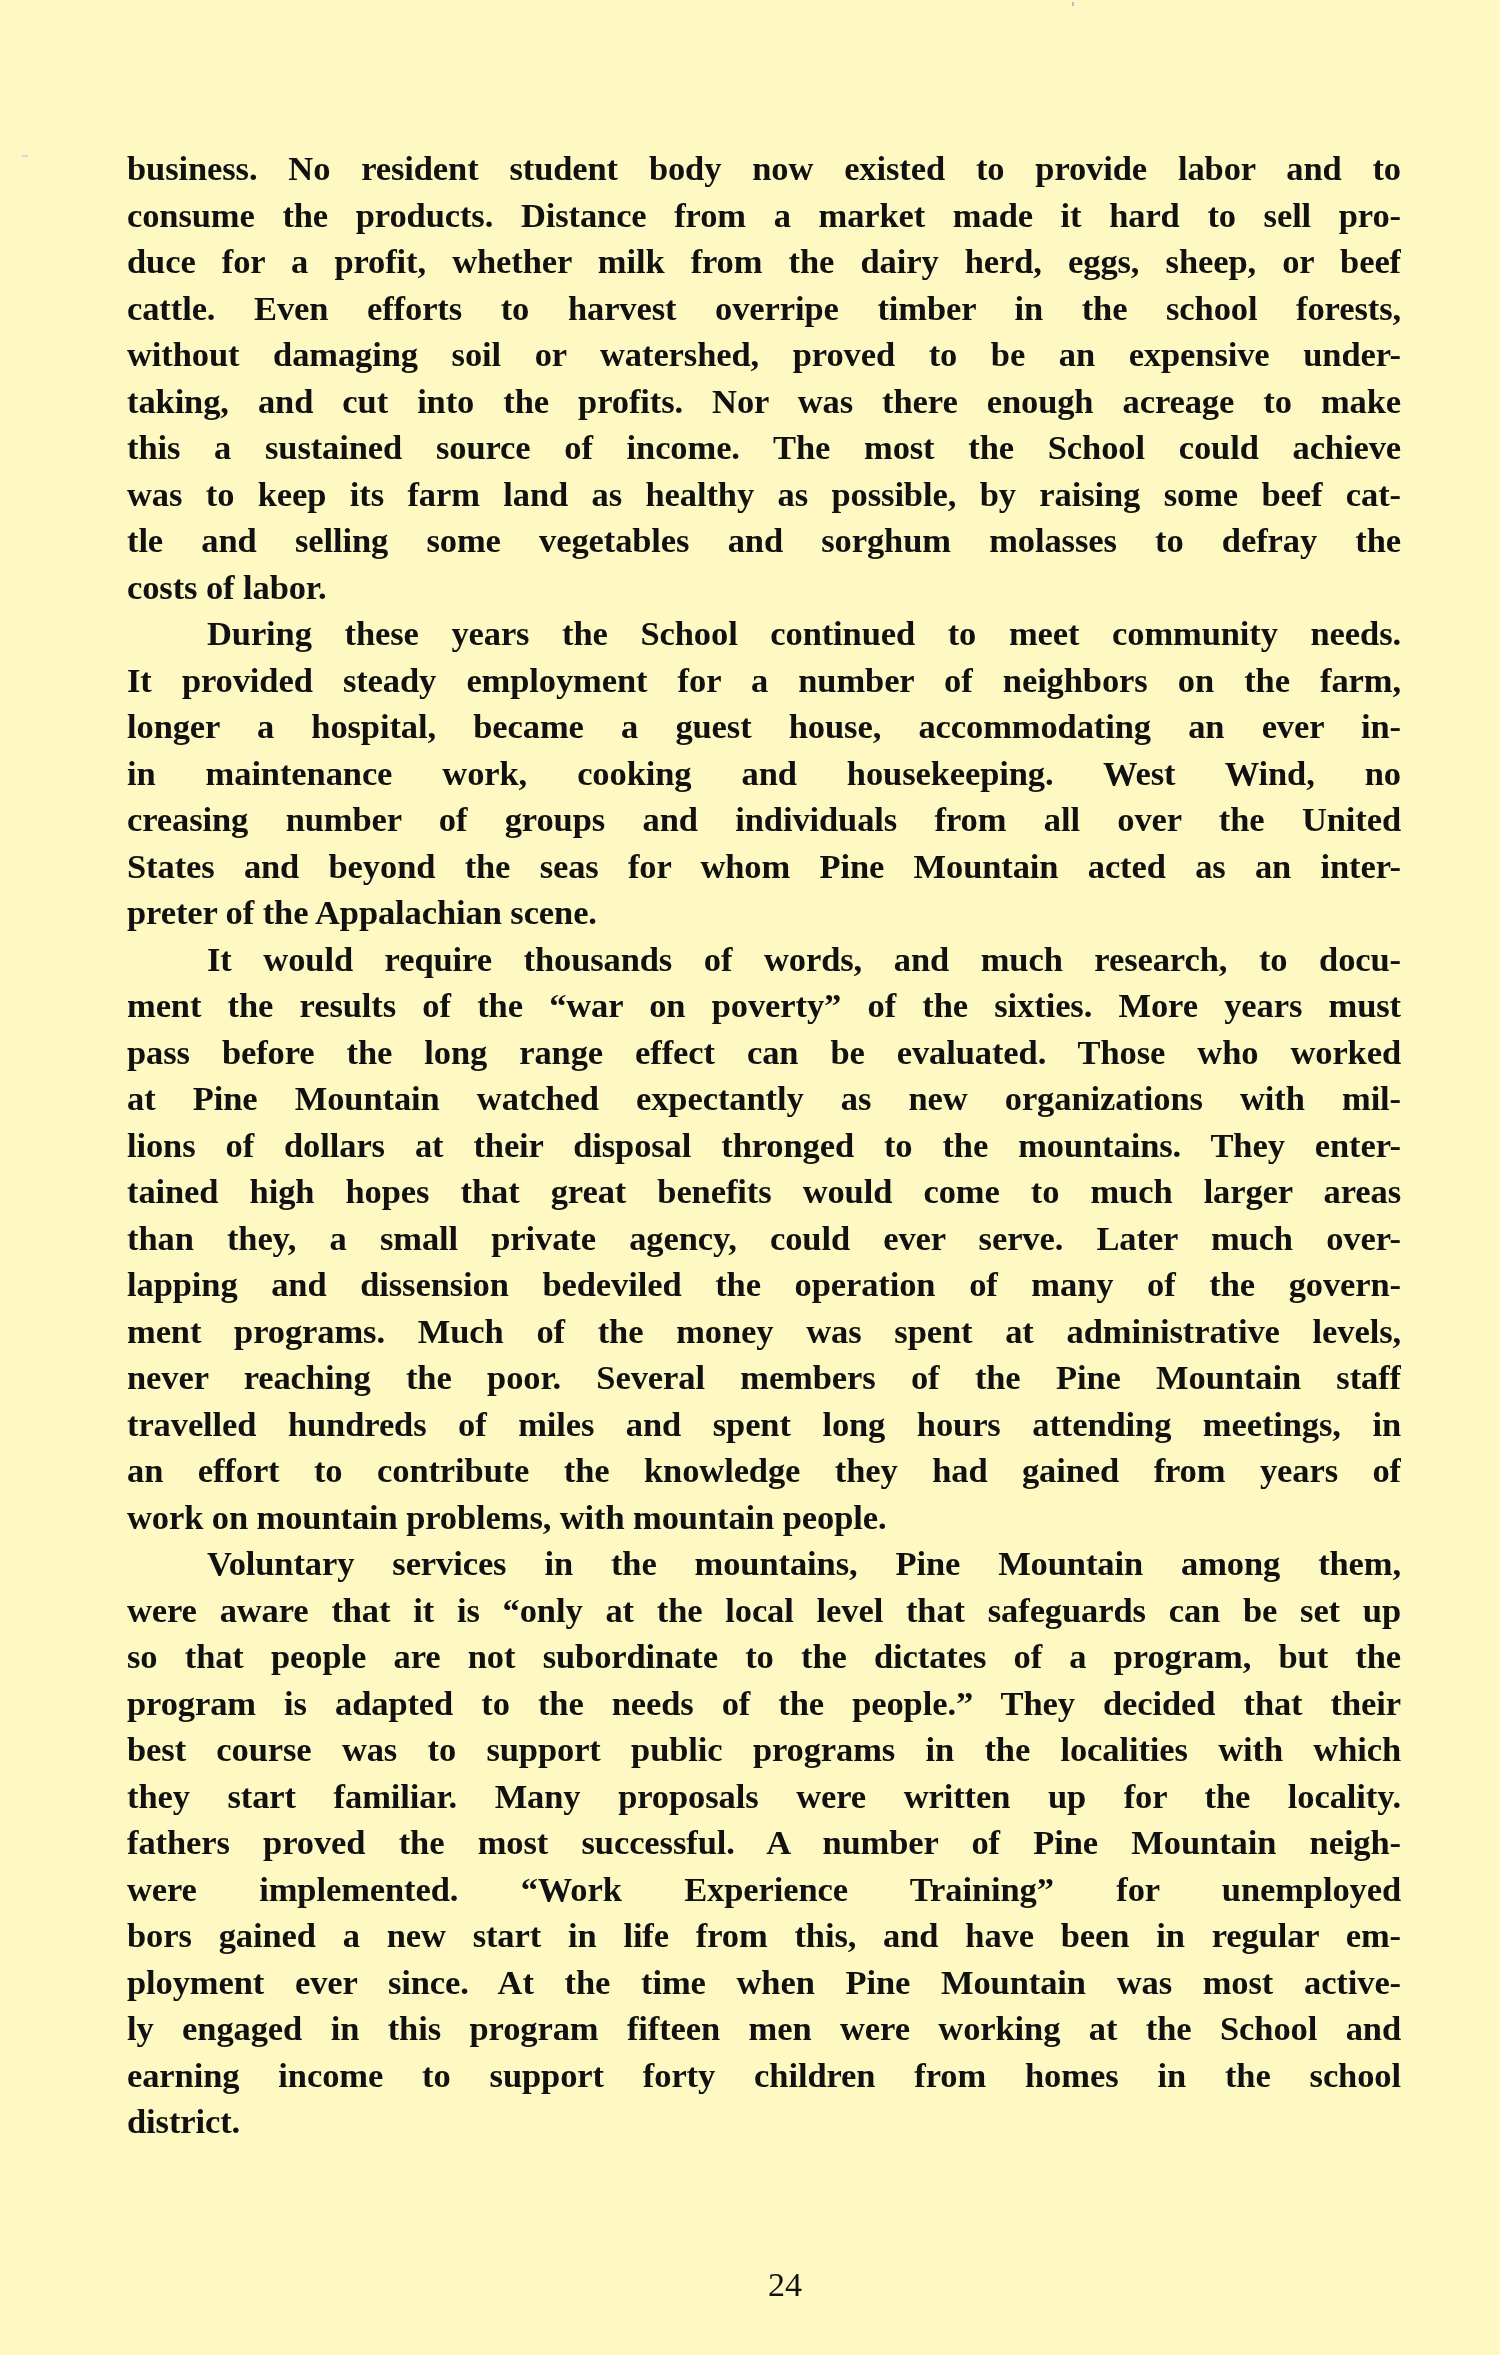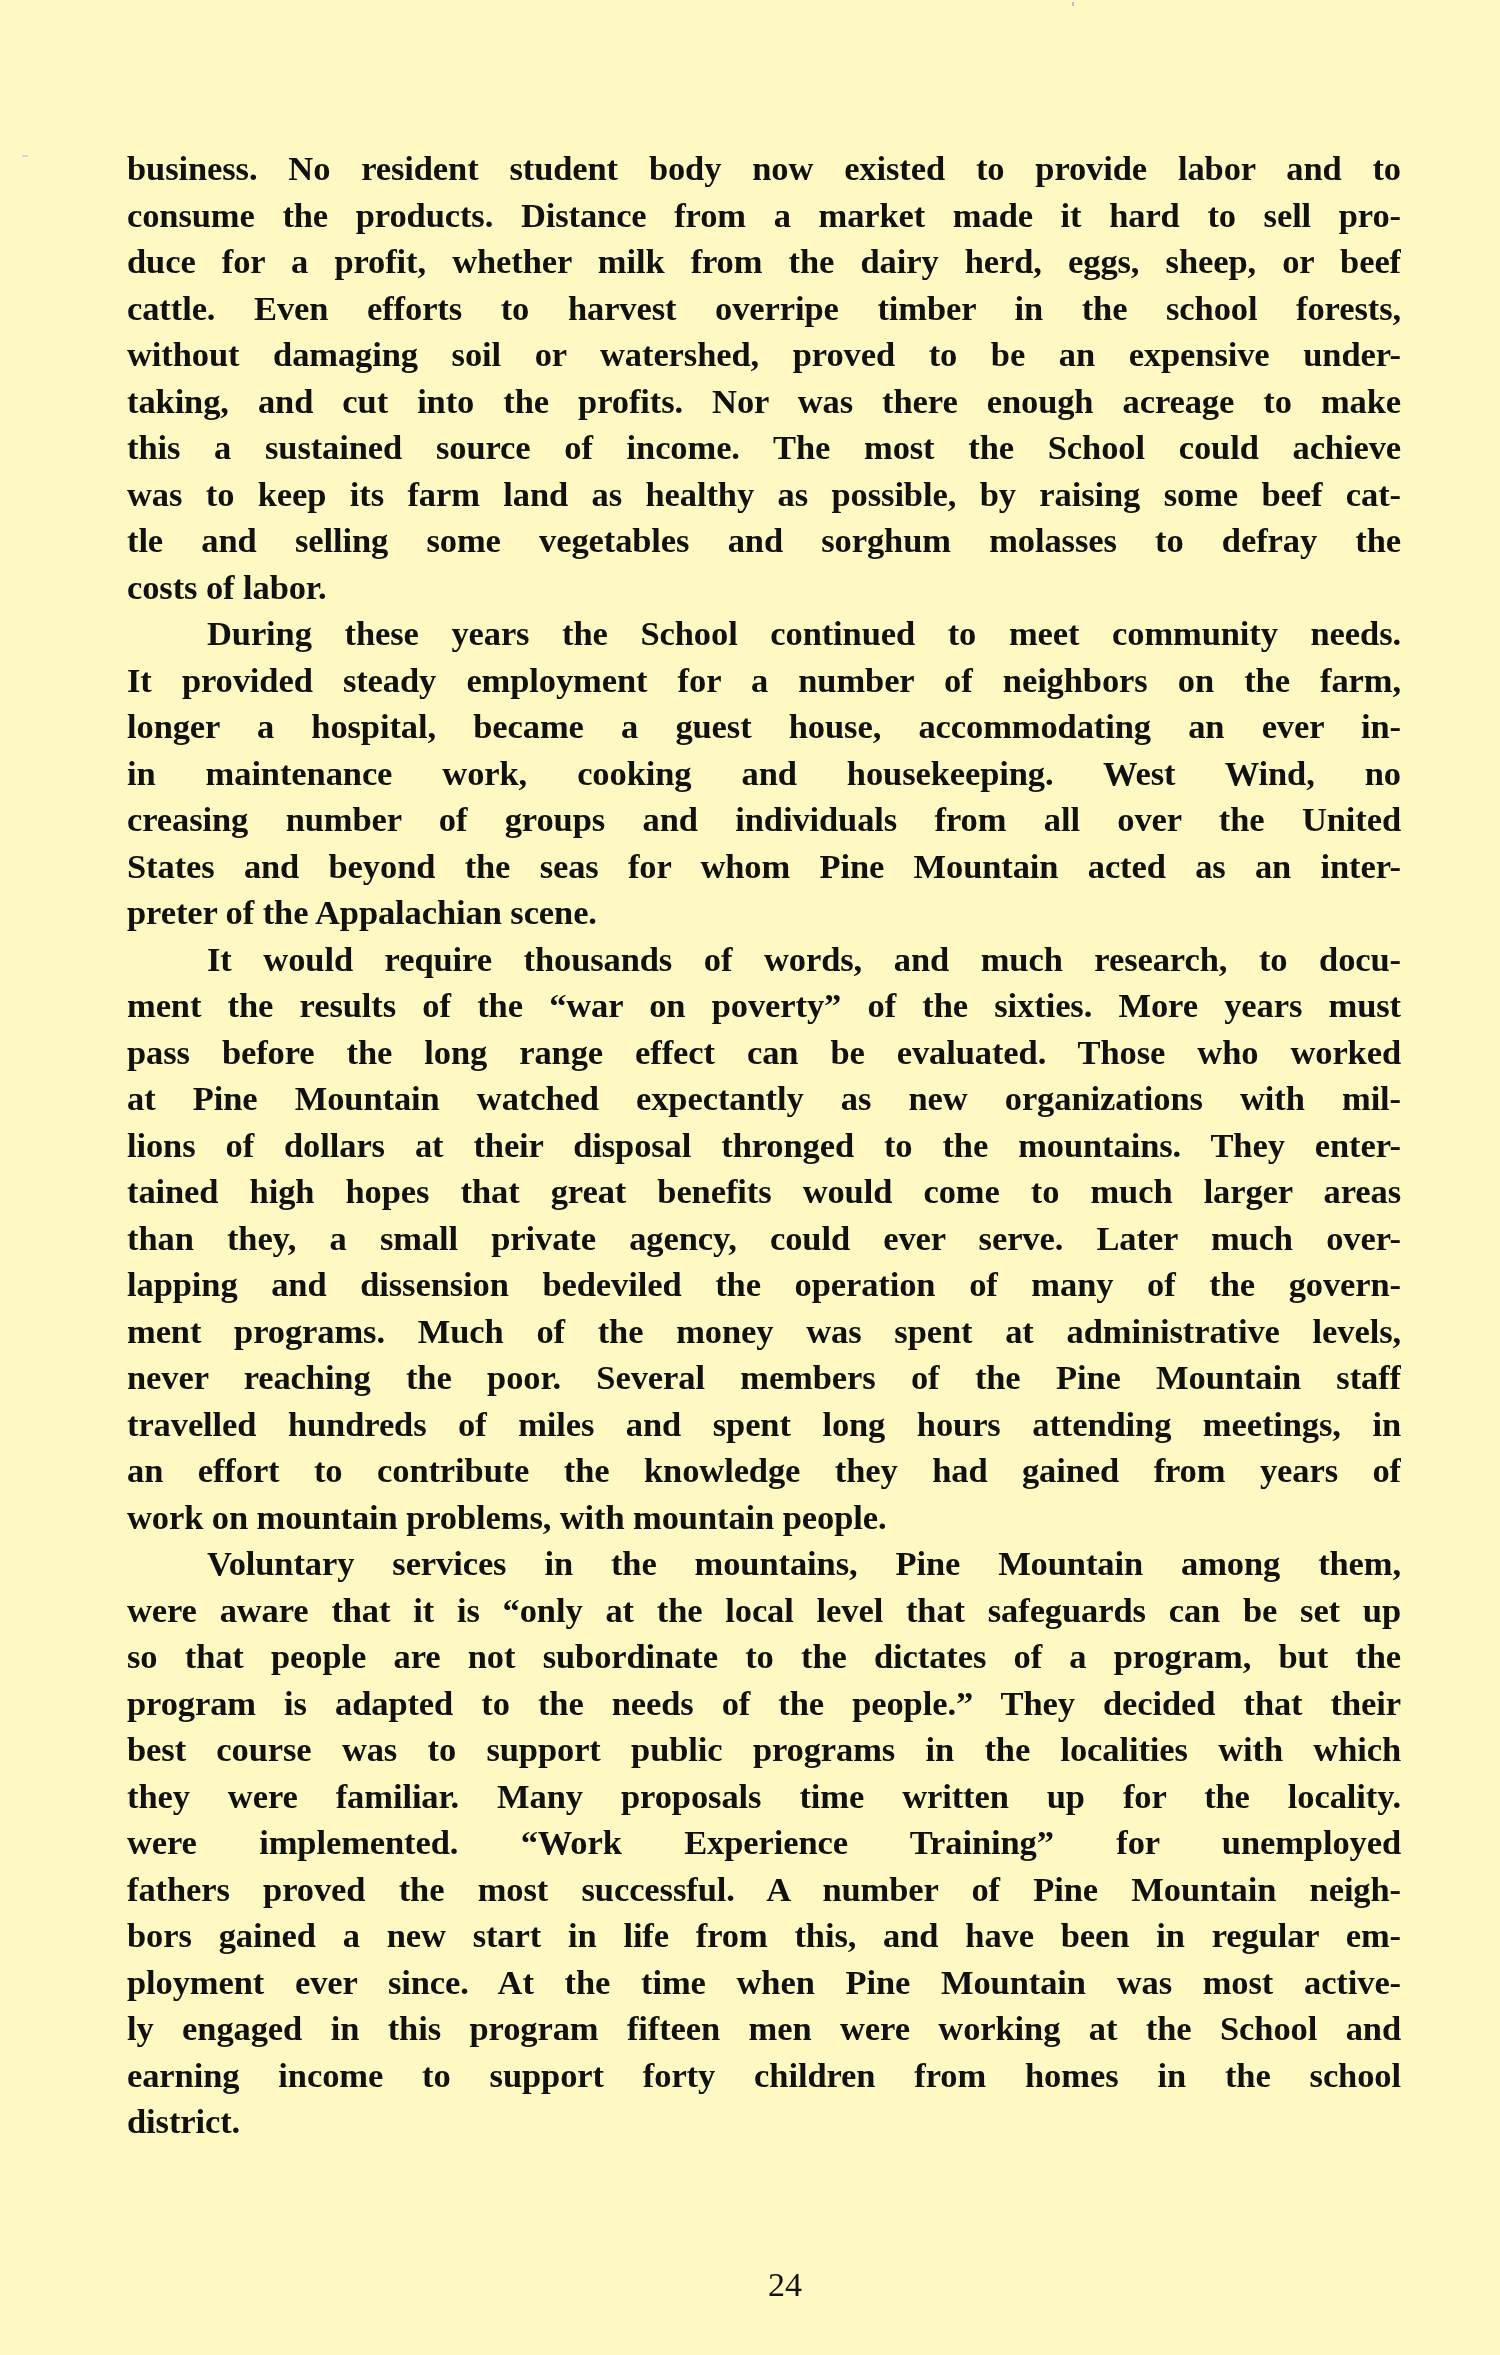--- a/index.html
+++ b/index.html
@@ -121,23 +121,23 @@
       <span class="line" style="white-space: normal; height: 46.5px; overflow: hidden;">an effort to contribute the knowledge they had gained from years of</span>
       <span class="line last" style="white-space: nowrap;">work on mountain problems, with mountain people.</span>
     </div>
 
     <div>
       <span class="line indent" style="white-space: normal; height: 46.5px; overflow: hidden;">Voluntary services in the mountains, Pine Mountain among them,</span>
       <span class="line" style="white-space: normal; height: 46.5px; overflow: hidden;">were aware that it is “only at the local level that safeguards can be set up</span>
       <span class="line" style="white-space: normal; height: 46.5px; overflow: hidden;">so that people are not subordinate to the dictates of a program, but the</span>
       <span class="line" style="white-space: normal; height: 46.5px; overflow: hidden;">program is adapted to the needs of the people.” They decided that their</span>
       <span class="line" style="white-space: normal; height: 46.5px; overflow: hidden;">best course was to support public programs in the localities with which</span>
-      <span class="line" style="white-space: normal; height: 46.5px; overflow: hidden;">they were familiar. Many proposals time written up for the locality.</span>
+      <span class="line" style="white-space: normal; height: 46.5px; overflow: hidden;">they start familiar. Many proposals were written up for the locality.</span>
+      <span class="line" style="white-space: normal; height: 46.5px; overflow: hidden;">fathers proved the most successful. A number of Pine Mountain neigh-</span>
       <span class="line" style="white-space: normal; height: 46.5px; overflow: hidden;">were implemented. “Work Experience Training” for unemployed</span>
-      <span class="line" style="white-space: normal; height: 46.5px; overflow: hidden;">fathers proved the most successful. A number of Pine Mountain neigh-</span>
       <span class="line" style="white-space: normal; height: 46.5px; overflow: hidden;">bors gained a new start in life from this, and have been in regular em-</span>
       <span class="line" style="white-space: normal; height: 46.5px; overflow: hidden;">ployment ever since. At the time when Pine Mountain was most active-</span>
       <span class="line" style="white-space: normal; height: 46.5px; overflow: hidden;">ly engaged in this program fifteen men were working at the School and</span>
       <span class="line" style="white-space: normal; height: 46.5px; overflow: hidden;">earning income to support forty children from homes in the school</span>
       <span class="line last" style="white-space: nowrap;">district.</span>
     </div>
   </div>
 
   <div class="page-number">24</div>
 </div>

